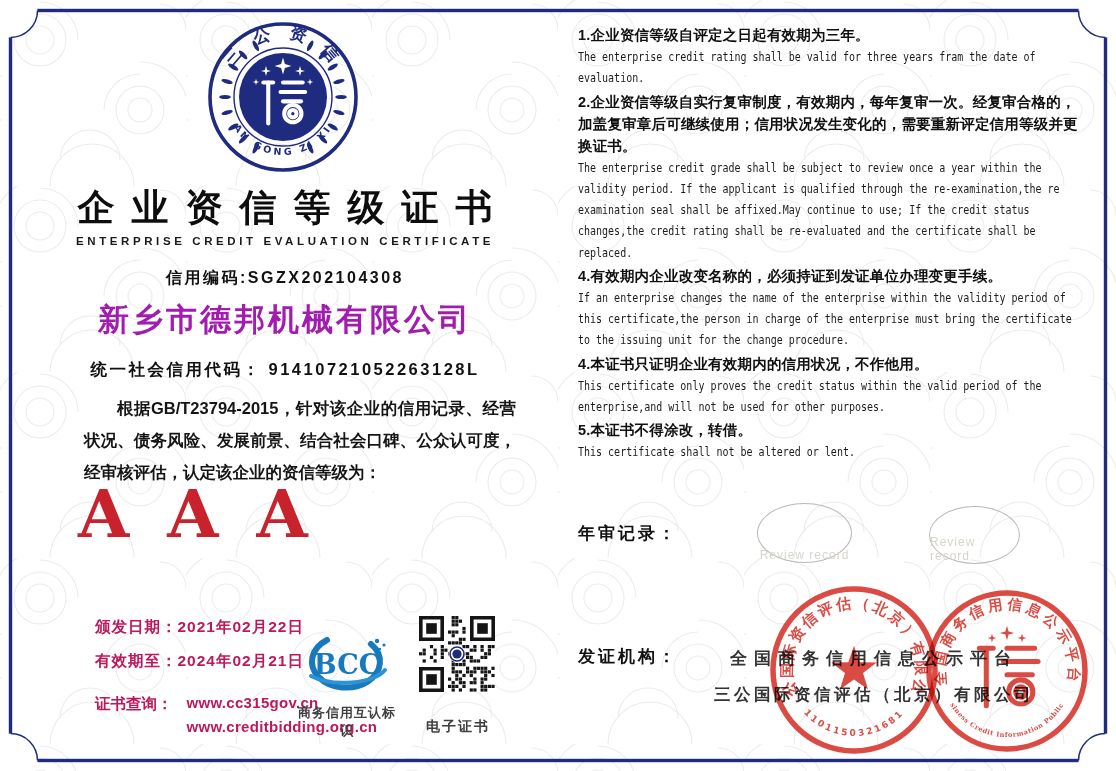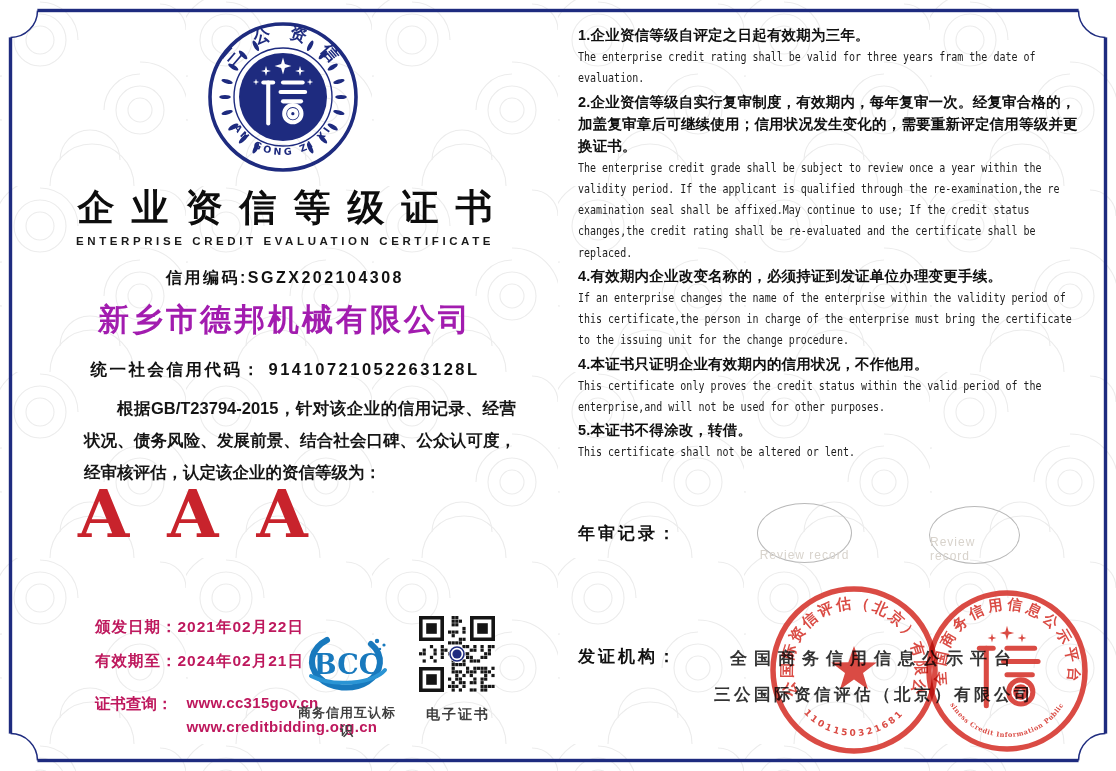--- a/index.html
+++ b/index.html
@@ -31,21 +31,21 @@
       font-family:"DejaVu Serif","Liberation Serif",serif;
       font-size:66px;font-weight:700;letter-spacing:38px;text-indent:38px;color:#c8232c;}
   .issue-block{position:absolute;left:95px;top:617px;font-size:15.5px;font-weight:700;color:#be185d;}
   .issue-block .row{margin-bottom:13px;letter-spacing:1px;}
   .query-row{display:flex;gap:14px;margin-top:22px;}
   .query-urls{display:flex;flex-direction:column;gap:7px;font-size:15px;}
   .query-urls span{letter-spacing:.3px;}
   .bcc-wrap{position:absolute;left:297px;top:632px;width:100px;text-align:center;}
   .bcc-caption{margin-top:6px;font-size:13px;color:#3f3f3f;letter-spacing:1px;font-weight:600;}
   .qr-wrap{position:absolute;left:419px;top:616px;width:78px;text-align:center;}
-  .qr-caption{margin-top:14px;font-size:14px;color:#3f3f3f;letter-spacing:2px;font-weight:600;}
+  .qr-caption{margin-top:26px;font-size:14px;color:#3f3f3f;letter-spacing:2px;font-weight:600;}
 
   
   .right-col{position:absolute;left:578px;top:22px;width:506px;}
   .notes-heading{font-size:19px;font-weight:700;letter-spacing:1px;margin:0 0 16px 0;}
   .note p{margin:0;}
   .note .cn{font-size:14.5px;font-weight:600;line-height:1.52;letter-spacing:.2px;color:#101010;margin-top:2px;}
   .note .en{font-family:"DejaVu Sans Mono","Liberation Mono",monospace;
       font-size:12.5px;line-height:1.7;color:#1c1c1c;
       transform:scaleX(.8);transform-origin:0 0;width:125%;}
   .annual-label{position:absolute;left:578px;top:522px;font-size:17px;font-weight:700;letter-spacing:3px;}

